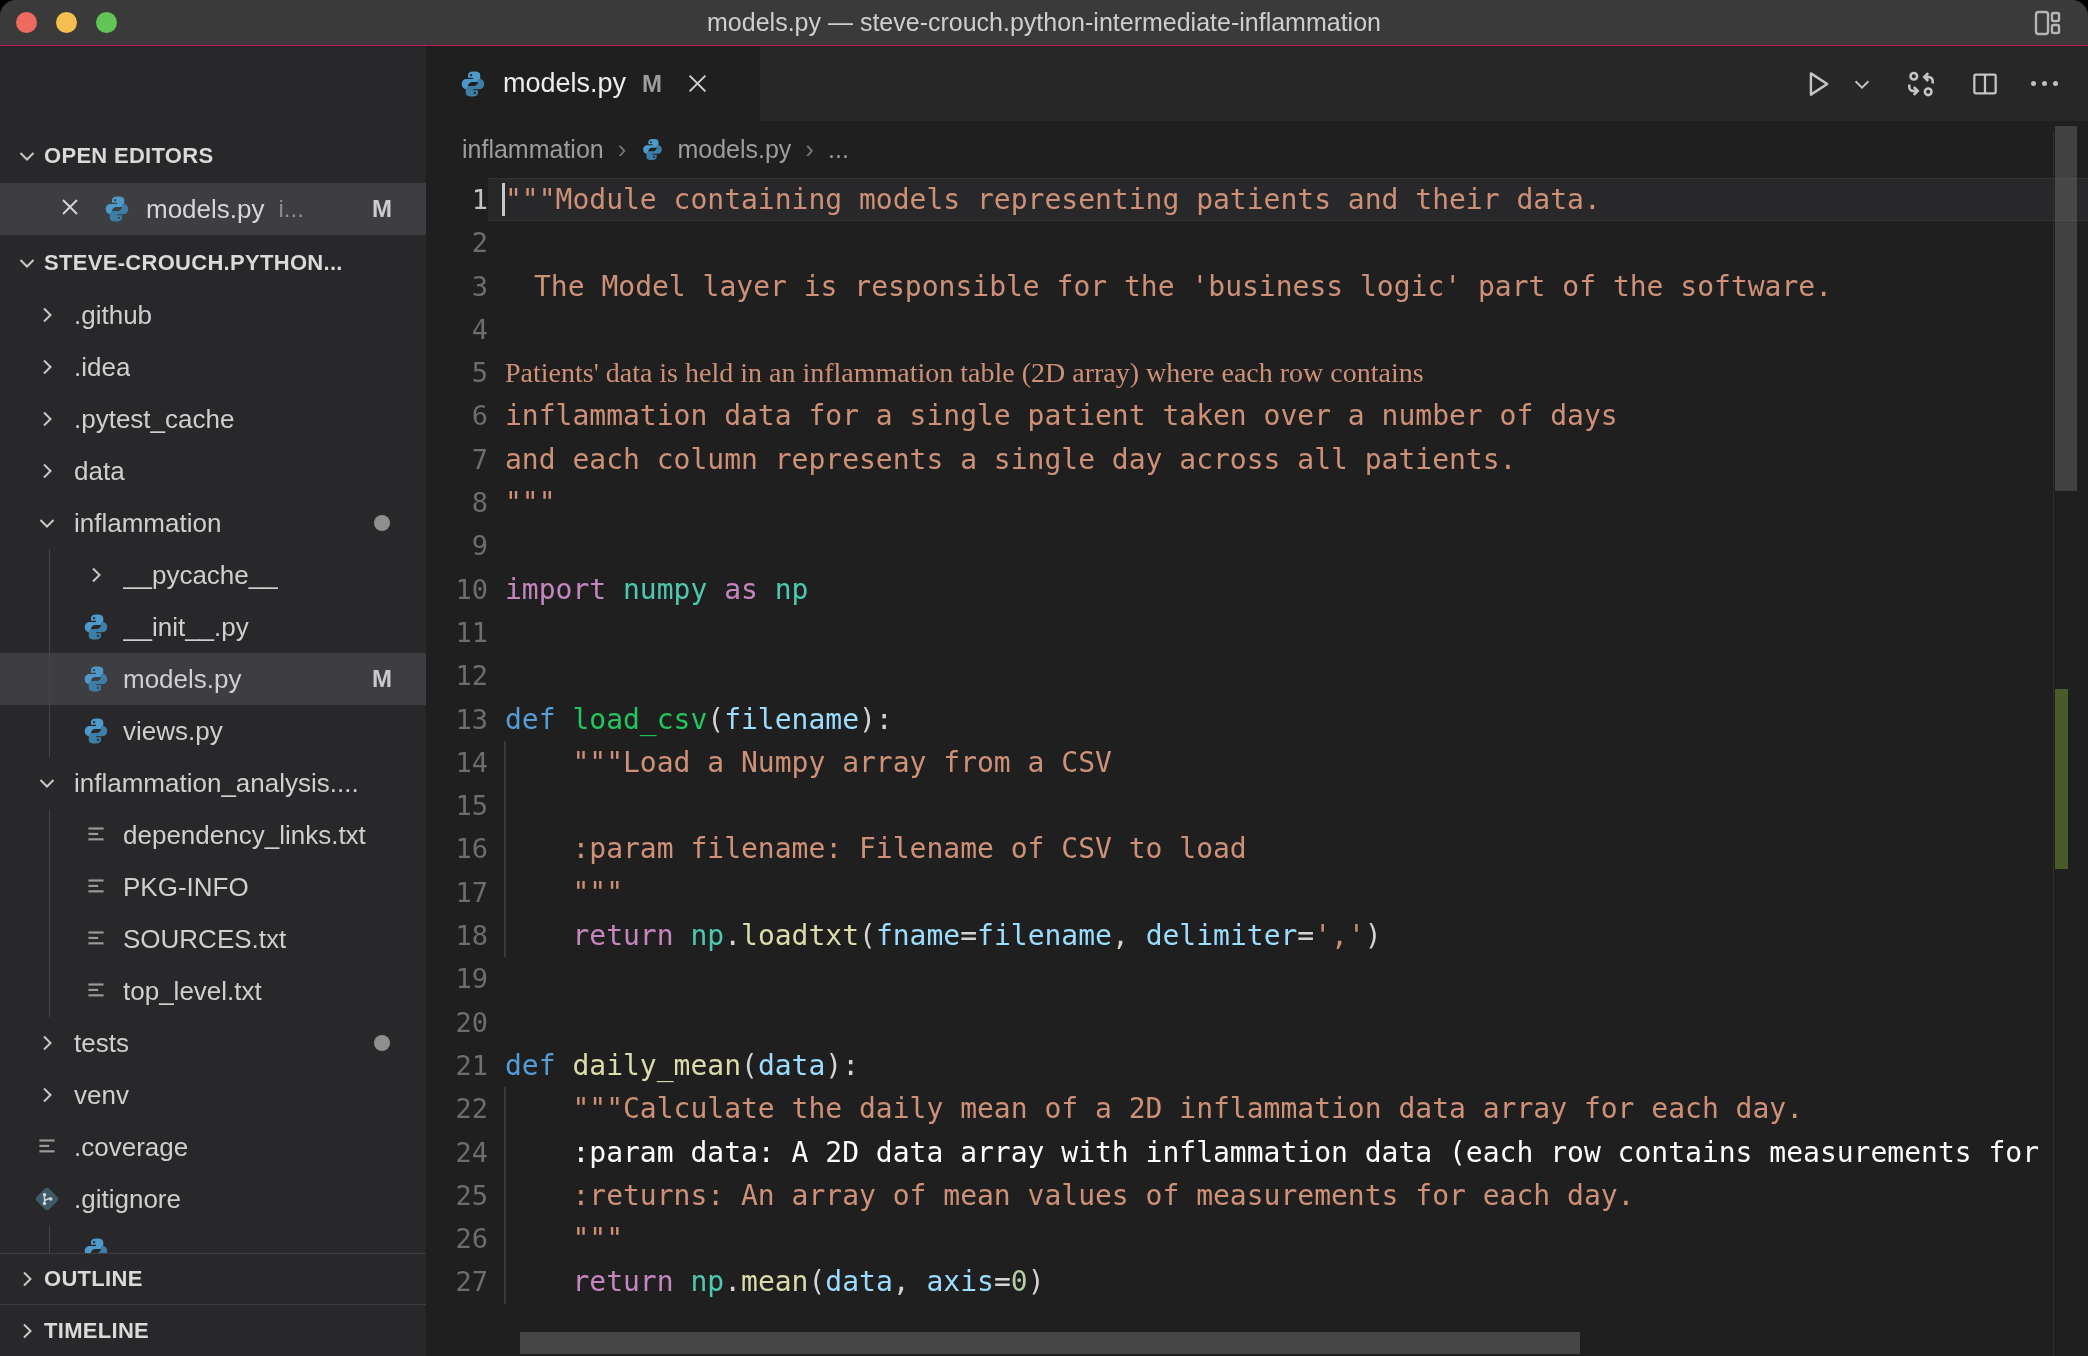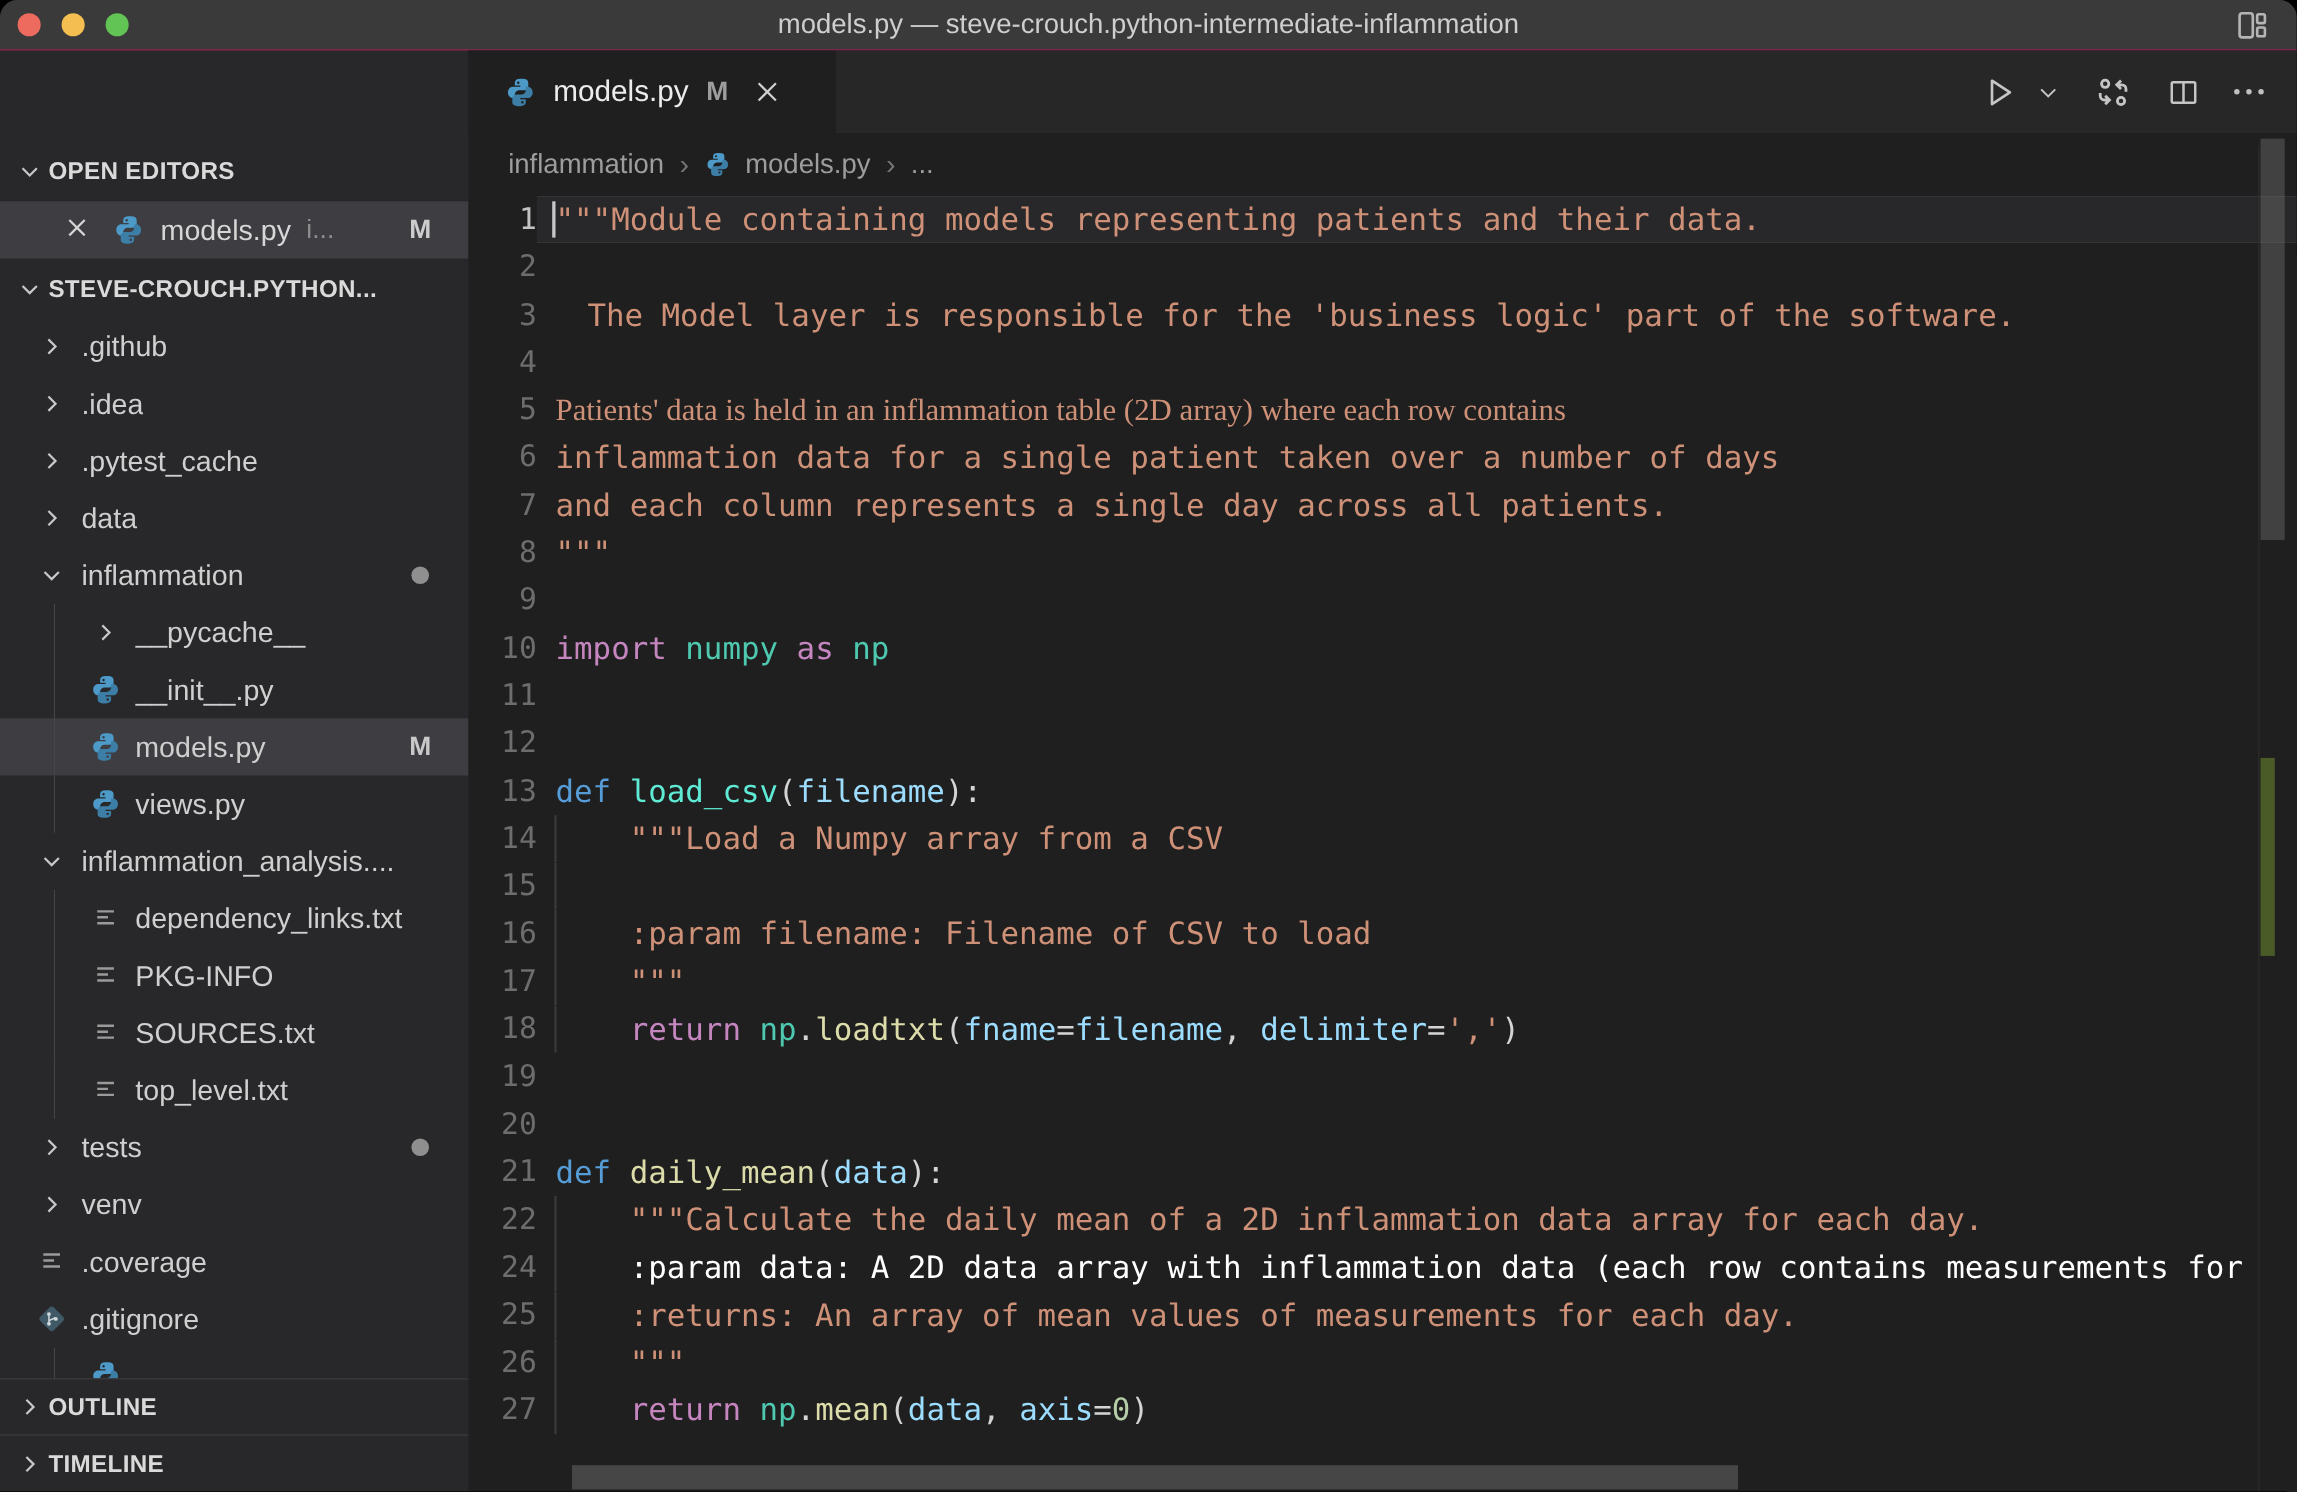--- a/index.html
+++ b/index.html
@@ -1,20 +1,20 @@
 <!DOCTYPE html>
 <html><head>
 <meta charset="utf-8">
 <style>
   html,body{margin:0;padding:0;background:#000;}
   body{width:2088px;height:1356px;overflow:hidden;font-family:"Liberation Sans",sans-serif;position:relative;}
   .window{position:absolute;inset:0;border-radius:16px 16px 0 0;overflow:hidden;background:#1f1f1f;}
 
   
-  .titlebar{position:absolute;top:0;left:0;right:0;height:45px;background:#3a3a3b;border-bottom:1px solid #be185d;display:flex;align-items:center;justify-content:center;}
+  .titlebar{position:absolute;top:0;left:0;right:0;height:45px;background:#3a3a3b;border-bottom:6px solid #be185d;display:flex;align-items:center;justify-content:center;}
   .traffic{position:absolute;left:16px;top:0;height:45px;display:flex;align-items:center;gap:19px;}
   .light{width:21px;height:21px;border-radius:50%;border:none;padding:0;}
   .title-text{font-size:25px;color:#cecece;}
   .layout-icon{position:absolute;right:26px;top:9px;width:30px;height:28px;}
 
   
   .sidebar{position:absolute;top:46px;left:0;width:426px;bottom:0;background:#28282a;overflow:hidden;}
   .sb-title-row{position:absolute;top:18px;left:53px;right:30px;height:44px;display:flex;align-items:center;}
   .sb-title{font-size:22px;letter-spacing:1px;color:#aeaeae;}
   .dots{margin-left:auto;display:flex;gap:6px;align-items:center;}
@@ -439,21 +439,21 @@
         <div class="cl">
           <span class="gut">11</span>
           <span class="src"></span>
         </div>
         <div class="cl">
           <span class="gut">12</span>
           <span class="src"></span>
         </div>
         <div class="cl">
           <span class="gut">13</span>
-          <span class="src"><span style="color: rgb(86, 156, 214);">def</span><span style="color: rgb(212, 212, 212);"> </span><span style="color: #5eead4;">load_csv</span><span style="color: rgb(212, 212, 212);">(</span><span style="color: rgb(156, 220, 254);">filename</span><span style="color: rgb(212, 212, 212);">):</span></span>
+          <span class="src"><span style="color: rgb(86, 156, 214);">def</span><span style="color: rgb(212, 212, 212);"> </span><span style="color: #22c55e;">load_csv</span><span style="color: rgb(212, 212, 212);">(</span><span style="color: rgb(156, 220, 254);">filename</span><span style="color: rgb(212, 212, 212);">):</span></span>
         </div>
         <div class="cl">
           <span class="gut">14</span>
           <span class="src"><span class="cguide"></span><span style="color: rgb(206, 145, 120);">    """Load a Numpy array from a CSV</span></span>
         </div>
         <div class="cl">
           <span class="gut">15</span>
           <span class="src"><span class="cguide"></span></span>
         </div>
         <div class="cl">

